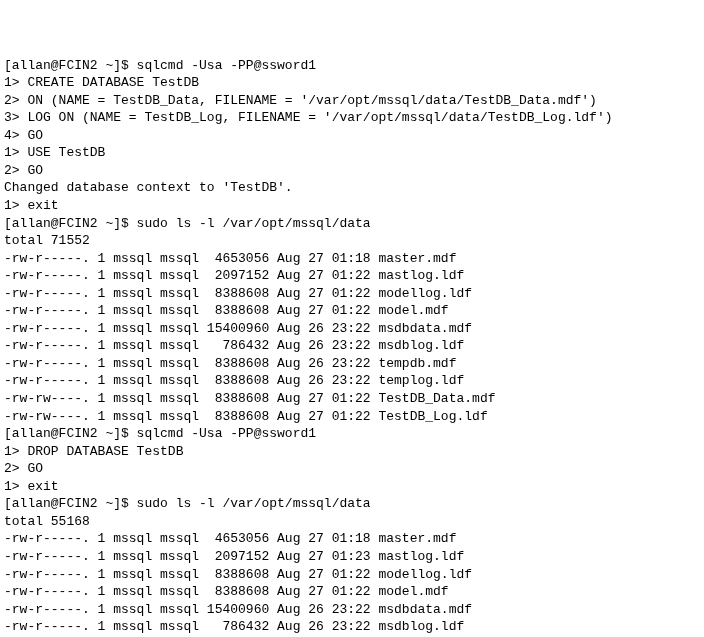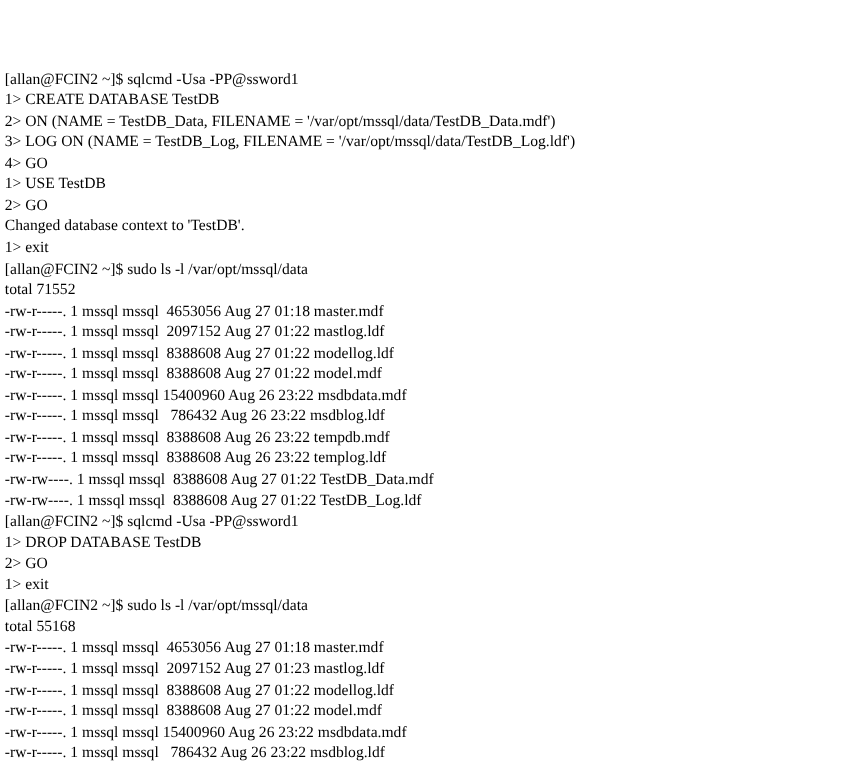--- a/index.html
+++ b/index.html
@@ -7,21 +7,20 @@
       padding: 4px;
       font-family: 'Courier New', monospace;
       font-size: 13px;
       line-height: 1.35;
       background: #ffffff;
       color: #000000;
       white-space: pre;
     }
     .line {
       white-space: pre;
-      font-family: Liberation Serif, serif;
     }
   </style>
 </head>
 <body>
 
 
 <div id="terminal"><div class="line">[allan@FCIN2 ~]$ sqlcmd -Usa -PP@ssword1</div><div class="line">1&gt; CREATE DATABASE TestDB</div><div class="line">2&gt; ON (NAME = TestDB_Data, FILENAME = '/var/opt/mssql/data/TestDB_Data.mdf')</div><div class="line">3&gt; LOG ON (NAME = TestDB_Log, FILENAME = '/var/opt/mssql/data/TestDB_Log.ldf')</div><div class="line">4&gt; GO</div><div class="line">1&gt; USE TestDB</div><div class="line">2&gt; GO</div><div class="line">Changed database context to 'TestDB'.</div><div class="line">1&gt; exit</div><div class="line">[allan@FCIN2 ~]$ sudo ls -l /var/opt/mssql/data</div><div class="line">total 71552</div><div class="line">-rw-r-----. 1 mssql mssql  4653056 Aug 27 01:18 master.mdf</div><div class="line">-rw-r-----. 1 mssql mssql  2097152 Aug 27 01:22 mastlog.ldf</div><div class="line">-rw-r-----. 1 mssql mssql  8388608 Aug 27 01:22 modellog.ldf</div><div class="line">-rw-r-----. 1 mssql mssql  8388608 Aug 27 01:22 model.mdf</div><div class="line">-rw-r-----. 1 mssql mssql 15400960 Aug 26 23:22 msdbdata.mdf</div><div class="line">-rw-r-----. 1 mssql mssql   786432 Aug 26 23:22 msdblog.ldf</div><div class="line">-rw-r-----. 1 mssql mssql  8388608 Aug 26 23:22 tempdb.mdf</div><div class="line">-rw-r-----. 1 mssql mssql  8388608 Aug 26 23:22 templog.ldf</div><div class="line">-rw-rw----. 1 mssql mssql  8388608 Aug 27 01:22 TestDB_Data.mdf</div><div class="line">-rw-rw----. 1 mssql mssql  8388608 Aug 27 01:22 TestDB_Log.ldf</div><div class="line">[allan@FCIN2 ~]$ sqlcmd -Usa -PP@ssword1</div><div class="line">1&gt; DROP DATABASE TestDB</div><div class="line">2&gt; GO</div><div class="line">1&gt; exit</div><div class="line">[allan@FCIN2 ~]$ sudo ls -l /var/opt/mssql/data</div><div class="line">total 55168</div><div class="line">-rw-r-----. 1 mssql mssql  4653056 Aug 27 01:18 master.mdf</div><div class="line">-rw-r-----. 1 mssql mssql  2097152 Aug 27 01:23 mastlog.ldf</div><div class="line">-rw-r-----. 1 mssql mssql  8388608 Aug 27 01:22 modellog.ldf</div><div class="line">-rw-r-----. 1 mssql mssql  8388608 Aug 27 01:22 model.mdf</div><div class="line">-rw-r-----. 1 mssql mssql 15400960 Aug 26 23:22 msdbdata.mdf</div><div class="line">-rw-r-----. 1 mssql mssql   786432 Aug 26 23:22 msdblog.ldf</div><div class="line">-rw-r-----. 1 mssql mssql  8388608 Aug 26 23:22 tempdb.mdf</div></div>
 
 
 

